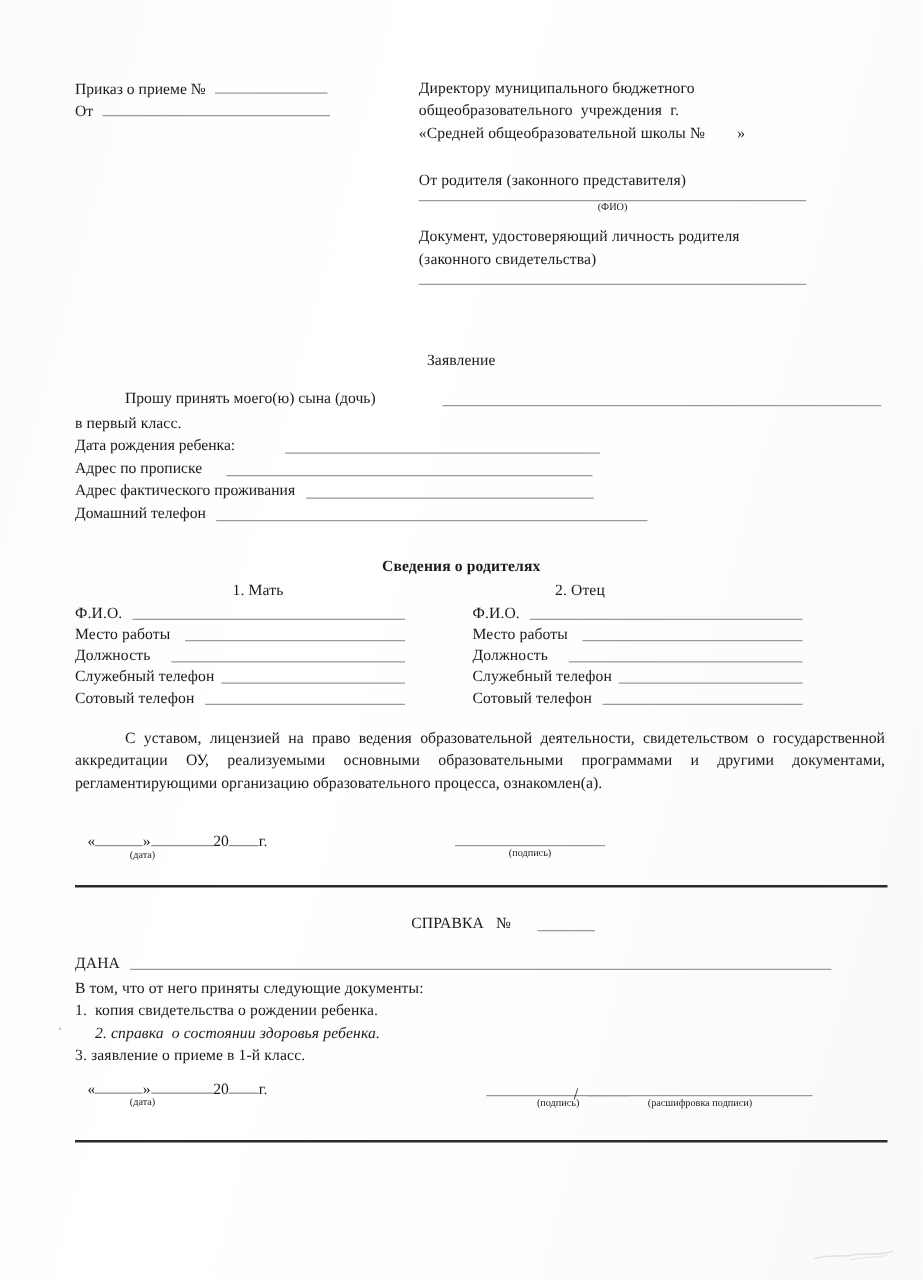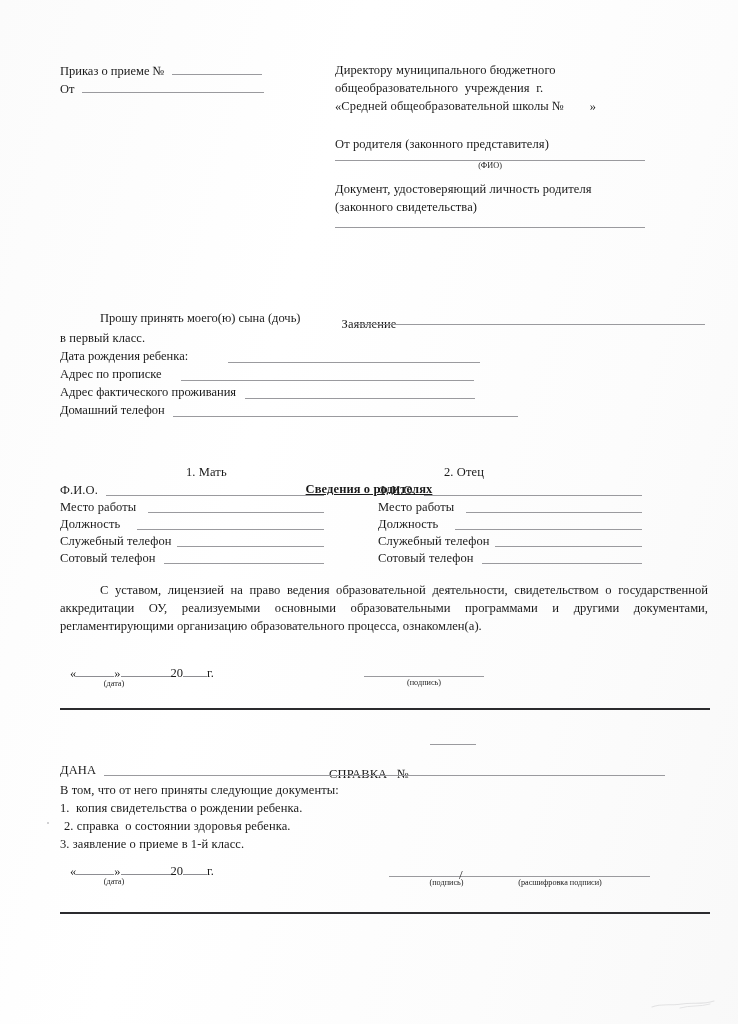--- a/index.html
+++ b/index.html
@@ -37,22 +37,22 @@
   }
 
   
   .t {
     position: absolute;
     font-size: 12.5px;
     line-height: 1.32;
     white-space: pre;
     letter-spacing: .1px;
   }
-  .center { text-align: center; margin-top: 36px; }
-  .bold { font-weight: bold; text-decoration: underline; }
+  .center { text-align: center; }
+  .bold { font-weight: bold; }
 
   
   .rule {
     position: absolute;
     height: 0;
     border-bottom: 1px solid #9a9a9e;
   }
   .divider {
     position: absolute;
     height: 0;
@@ -215,21 +215,21 @@
     <div class="divider" style="left:60px; top:708px; width:650px;"></div>
 
     <div class="t center" style="left:0; top:730px; width:738px;">СПРАВКА   №</div>
     <div class="rule" style="left:430px; top:744px; width:46px;"></div>
 
     <div class="t" style="left:60px; top:762px;">ДАНА</div>
     <div class="rule" style="left:104px; top:775px; width:561px;"></div>
 
     <div class="t" style="left:60px; top:782px;">В том, что от него приняты следующие документы:</div>
     <div class="t" style="left:60px; top:800px;">1.  копия свидетельства о рождении ребенка.</div>
-    <div class="t" style="left:64px; top:818px;">2. справка  о состоянии здоровья ребенка.</div>
+    <div class="t" style="left:76px; top:818px;font-style:italic;">2. справка  о состоянии здоровья ребенка.</div>
     <div class="t" style="left:60px; top:836px;">3. заявление о приеме в 1-й класс.</div>
 
     <div class="datestamp" style="left:70px; top:862px;">
       <span>«</span><span class="u" style="width:38px;"></span><span>»</span><span class="u" style="width:50px;"></span><span>20</span><span class="u" style="width:24px;"></span><span>г.</span>
     </div>
     <div class="cap" style="left:84px; top:877px; width:60px;">(дата)</div>
 
     <div class="rule" style="left:389px; top:876px; width:115px;"></div>
     <div class="cap" style="left:389px; top:878px; width:115px;">(подпись)</div>
 

